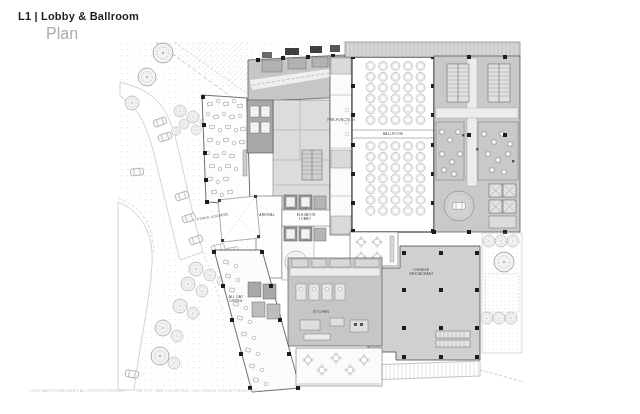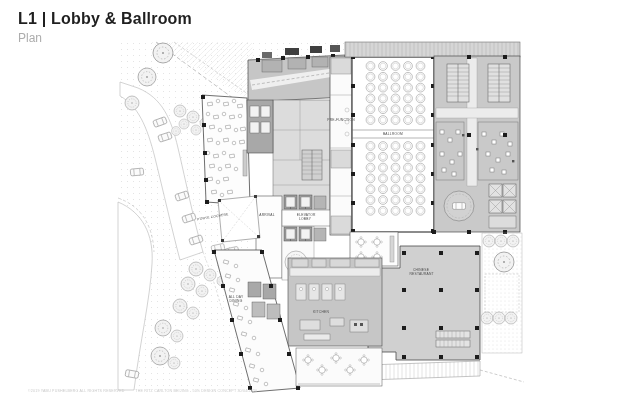--- a/index.html
+++ b/index.html
@@ -1,22 +1,22 @@
 <!DOCTYPE html>
 <html><head>
 <meta charset="utf-8">
 <style>
   html,body{margin:0;padding:0;}
   body{
     width:640px;height:414px;position:relative;overflow:hidden;
     background:#ffffff;font-family:"Liberation Sans", sans-serif;
   }
   .header{position:absolute;left:18px;top:10px;}
-  .title{font-size:16px;font-weight:600;color:#1f1f1f;letter-spacing:.2px;}
-  .subtitle{font-size:12px;color:#adadad;margin-top:3px;}
+  .title{font-size:11px;font-weight:600;color:#1f1f1f;letter-spacing:.2px;}
+  .subtitle{font-size:16px;color:#adadad;margin-top:3px;margin-left:28px;}
   .plan-wrap{position:absolute;inset:0;}
   svg{position:absolute;left:0;top:0;}
   .plan-labels{position:absolute;inset:0;pointer-events:none;}
   .lbl{
     position:absolute;font-size:6px;color:#4c4c4c;letter-spacing:.4px;
     transform:translate(-50%,-50%) scale(.55) rotate(var(--r,0deg));
     transform-origin:center;text-align:center;line-height:1.2;white-space:nowrap;
   }
   .lbl.wrap{white-space:normal;}
   .footer{

